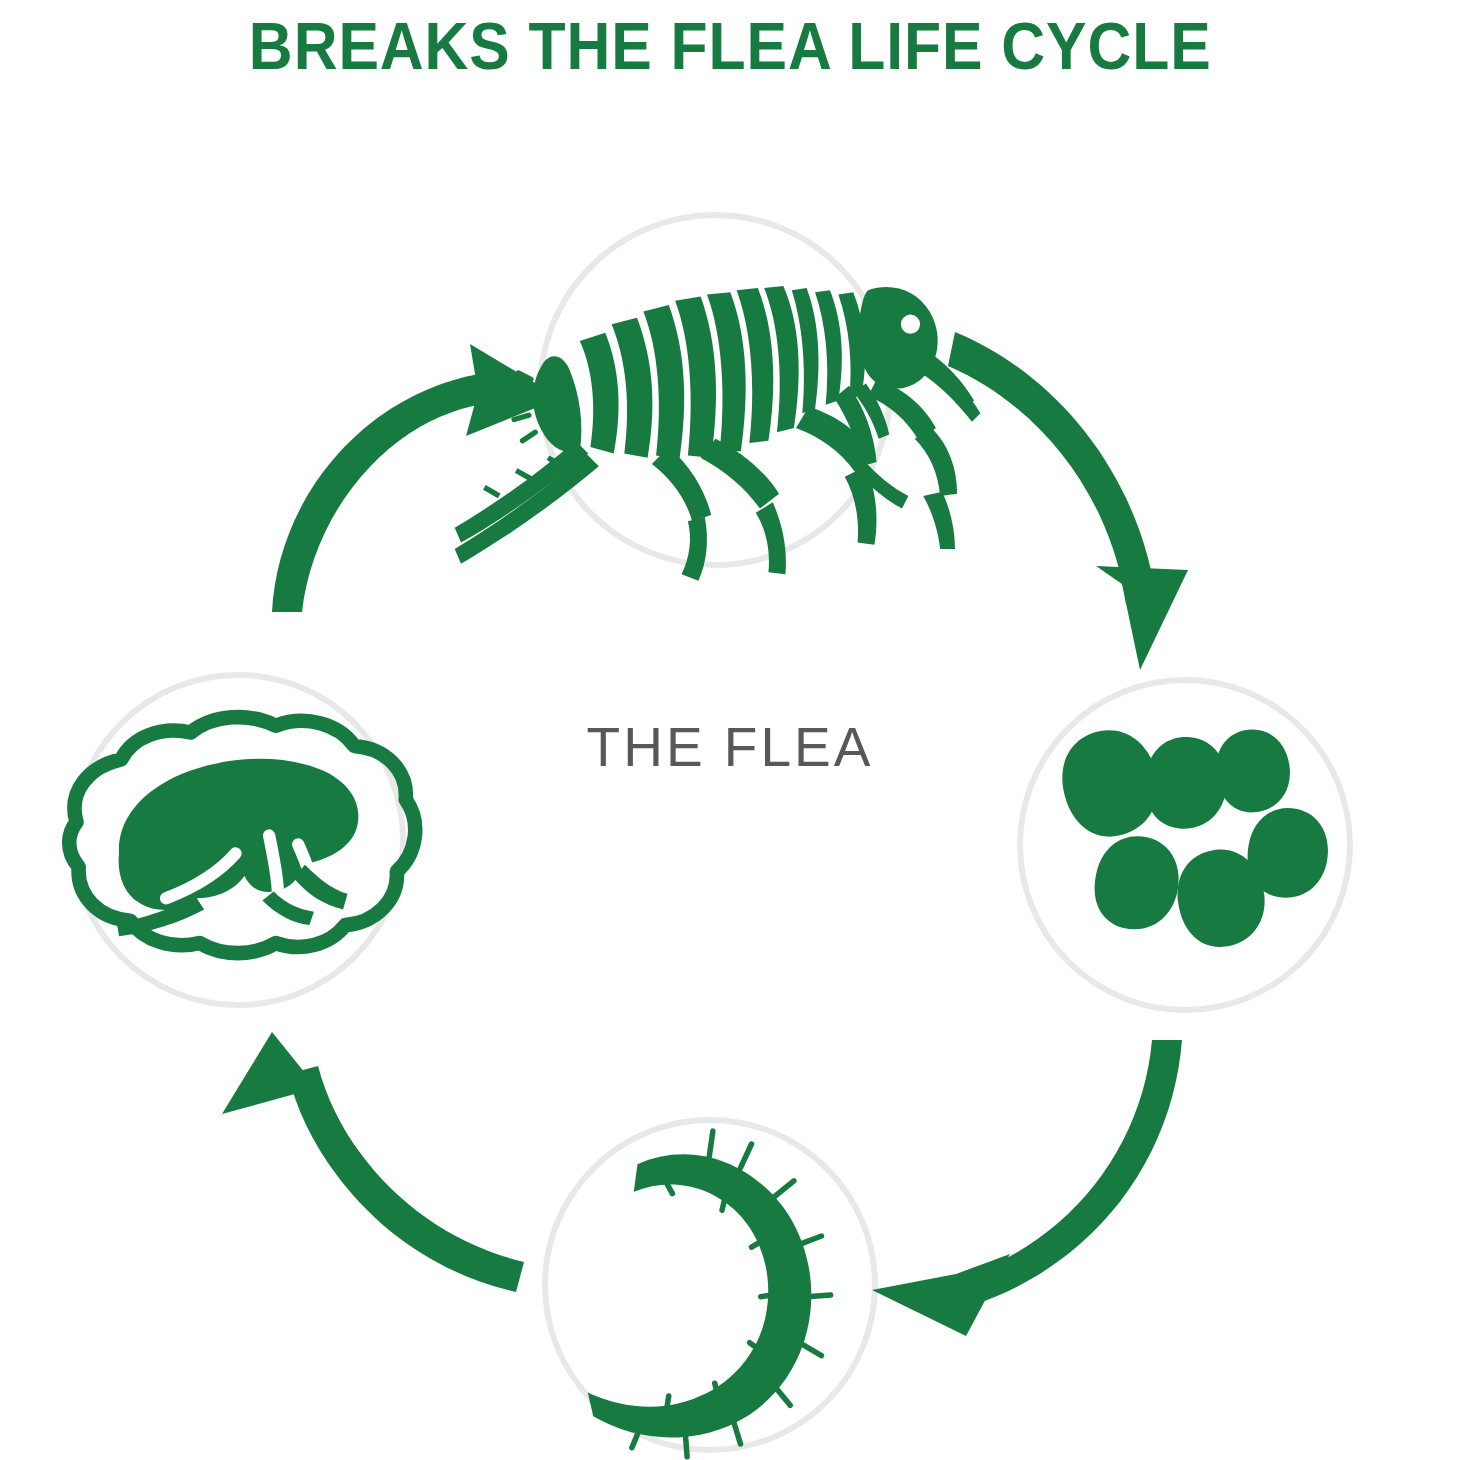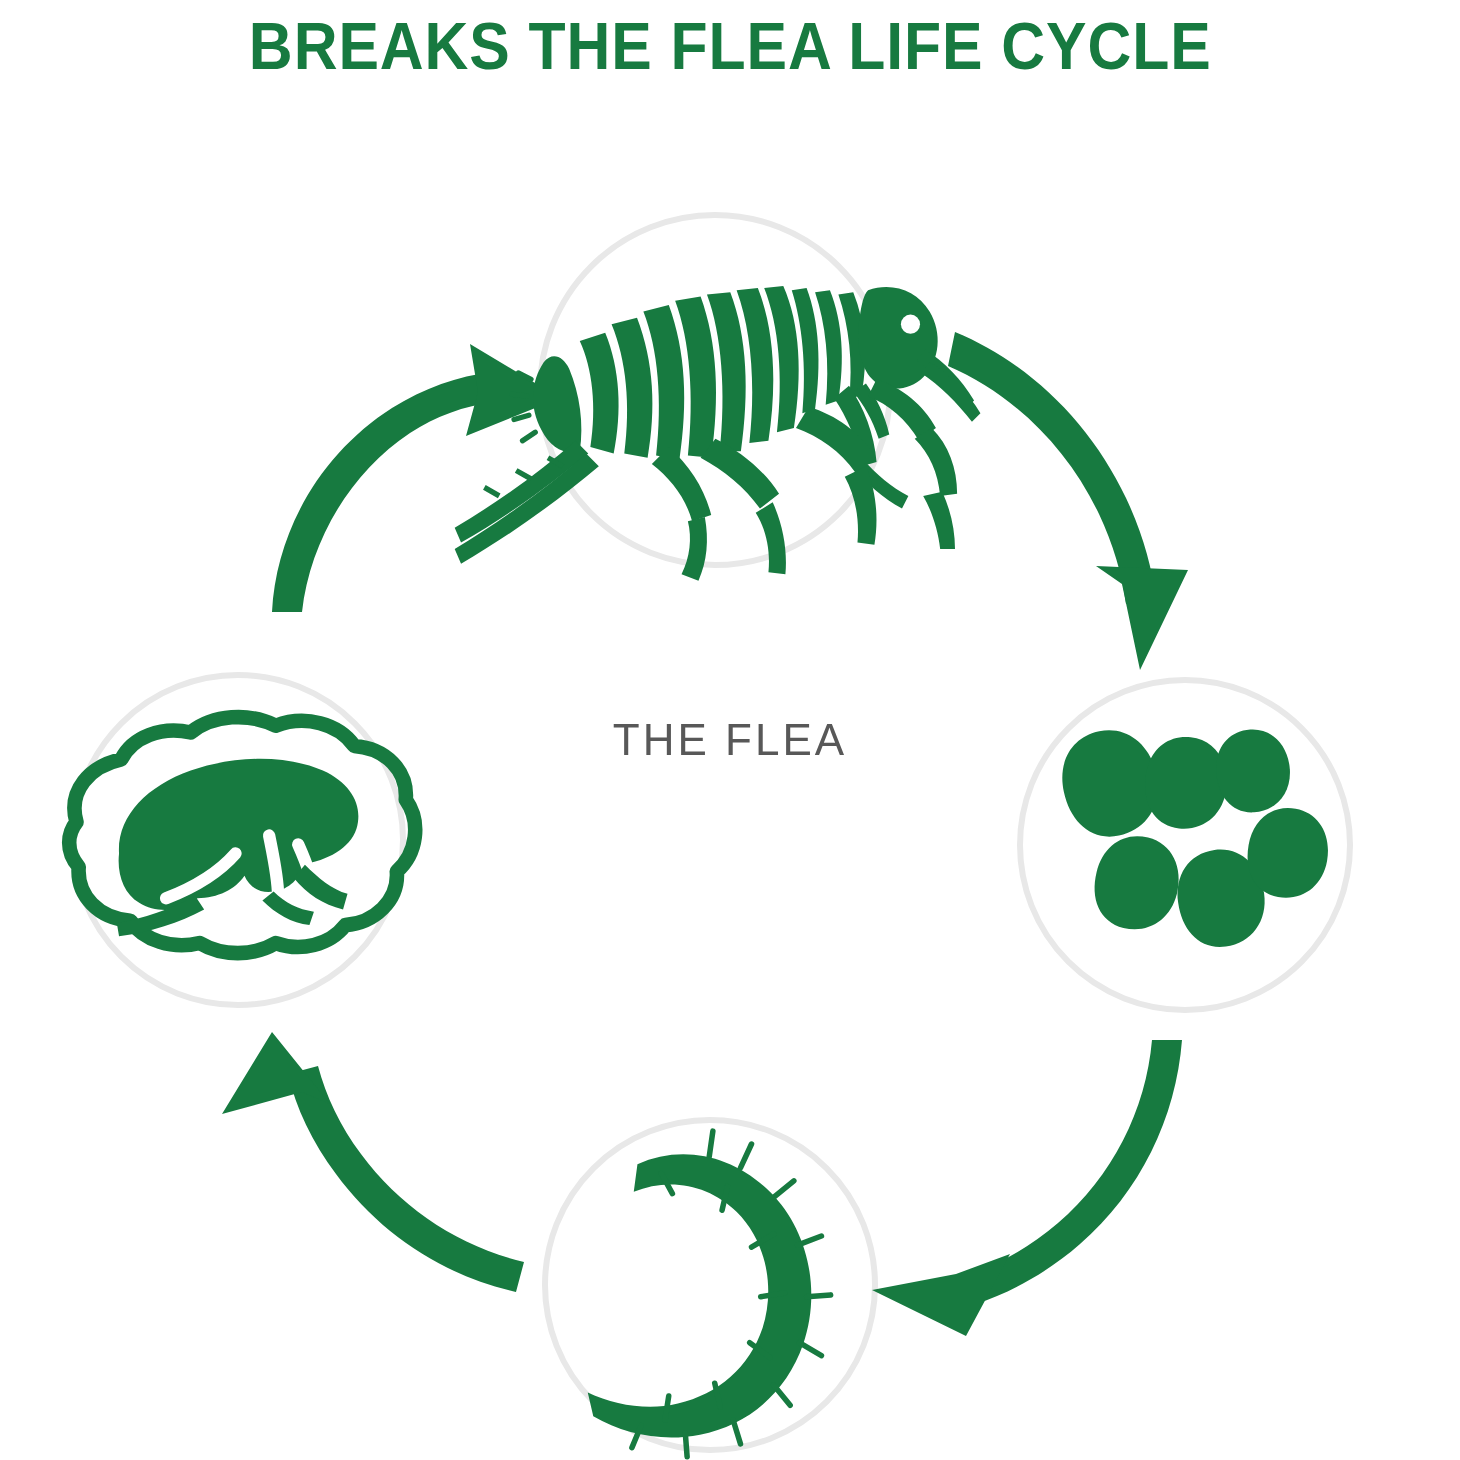--- a/index.html
+++ b/index.html
@@ -67,21 +67,21 @@
     position: absolute;
     left: 430px;
     top: 620px;
     width: 600px;
     text-align: center;
     pointer-events: none;
   }
   #center-label .line {
     font-family: "Liberation Sans", sans-serif;
     font-weight: 400;
-    font-size: 44px;
+    font-size: 55px;
     line-height: 1.28;
     letter-spacing: 3px;
     color: #585858;
     white-space: nowrap;
   }
 </style>
 </head>
 <body>
 
 <div id="stage">

